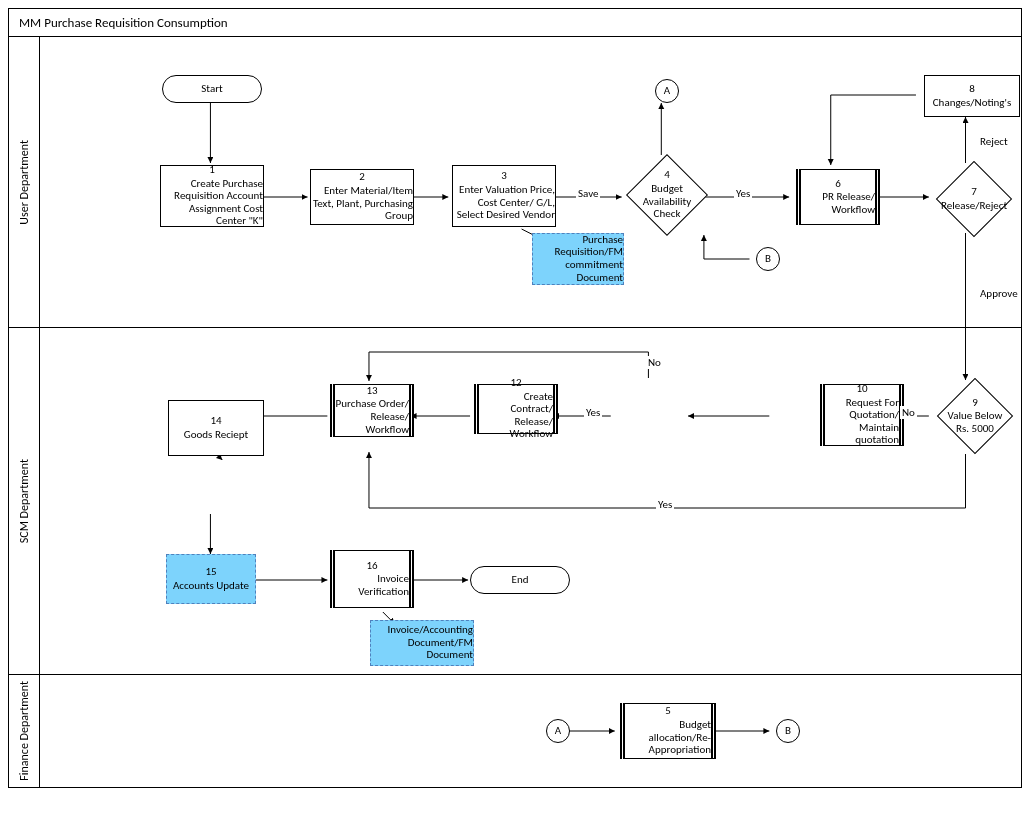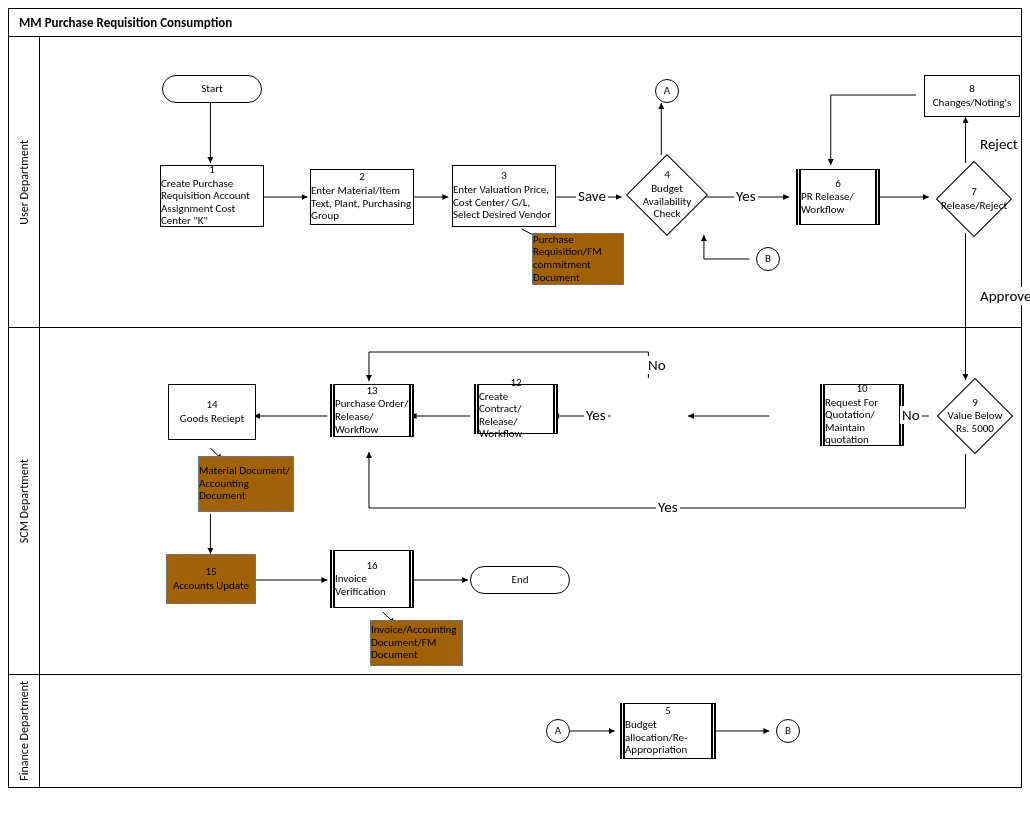--- a/index.html
+++ b/index.html
@@ -1,42 +1,42 @@
 <!DOCTYPE html>
 <html><head>
 <meta charset="utf-8">
 <style>
 html,body{margin:0;padding:0;font-family:"Calibri",Arial,sans-serif;font-size:11px;color:#000;background:#fff}
 .page{padding:8px}
 .outer{border:1px solid #000}
-.title{border-bottom:1px solid #000;padding:6px 10px;font-weight:700;font-size:13px}
+.title{border-bottom:1px solid #000;padding:6px 10px;font-weight:400;font-size:13px}
 .lanes{display:flex;flex-direction:column}
 .lane{display:flex;border-top:1px solid #000}
 .lane:first-of-type{border-top:none}
 .lane-label{width:30px;border-right:1px solid #000;display:flex;align-items:center;justify-content:center}
 .lane-label span{writing-mode:vertical-rl;transform:rotate(180deg);font-size:12px}
 .lane-body{position:relative;flex:1}
 .lane-user{height:290px}
 .lane-scm{height:346px}
 .lane-fin{height:112px}
 
-.node{position:absolute;text-align:left;display:flex;flex-direction:column;align-items:center;justify-content:center;box-sizing:border-box;background:#fff;line-height:1.15}
+.node{position:absolute;text-align:right;display:flex;flex-direction:column;align-items:center;justify-content:center;box-sizing:border-box;background:#fff;line-height:1.15}
 .box{border:1px solid #000}
 .num{margin-bottom:1px}
 .terminator{border:1px solid #000;border-radius:18px;height:28px;width:100px}
 .conn{border:1px solid #000;border-radius:50%;width:24px;height:24px;font-size:11px;font-weight:500}
 .pdef{border-left:5px double #000;border-right:5px double #000;border-top:1px solid #000;border-bottom:1px solid #000}
-.doc{border:1.5px dashed #4f81bd;color:#000;background:#a16207}
+.doc{border:1.5px dashed #4f81bd;color:#000;background:#7dd3fc}
 
 .diamond{position:absolute}
 .diamond .dshape{position:absolute;inset:0;margin:auto;border:1px solid #000;transform:rotate(45deg);background:#fff}
 .diamond .dtext{position:absolute;inset:0;display:flex;flex-direction:column;align-items:center;justify-content:center;text-align:center;line-height:1.15;z-index:2;padding:0 6px}
 
 svg.arrows{position:absolute;inset:0;width:100%;height:100%;pointer-events:none}
-.lbl{position:absolute;font-size:15px;background:#fff;padding:0 2px}
+.lbl{position:absolute;font-size:11px;background:#fff;padding:0 2px}
 </style>
 </head>
 <body>
 
 <div class="page">
  <div class="outer">
   <div class="title">MM Purchase Requisition Consumption</div>
   <div class="lanes">
 
    <div class="lane">
@@ -194,40 +194,37 @@
      <div class="node pdef" style="left:434px;top:56px;width:84px;height:50px">
        <div class="num">12</div>
               <div>Create Contract/ Release/ Workflow</div>
             </div>
 
      <div class="node pdef" style="left:290px;top:56px;width:84px;height:53px">
        <div class="num">13</div>
               <div>Purchase Order/ Release/ Workflow</div>
             </div>
 
-     <div class="node box" style="left:128px;top:56px;width:88px;height:56px">
+     <div class="node box" style="left:128px;top:72px;width:96px;height:56px">
        <div class="num">14</div>
               <div>Goods Reciept</div>
             </div>
 
-     <div class="node doc" style="left:158px;top:128px;width:96px;height:56px">
-       <div>Material Document/ Accounting Document</div>
-            </div>
 
      <div class="node box doc" style="left:126px;top:226px;width:90px;height:50px;border-style:dashed">
        <div class="num">15</div>
               <div>Accounts Update</div>
             </div>
 
      <div class="node pdef" style="left:290px;top:222px;width:84px;height:58px">
        <div class="num">16</div>
               <div>Invoice Verification</div>
             </div>
 
-     <div class="node doc" style="left:330px;top:292px;width:93px;height:46px">
+     <div class="node doc" style="left:330px;top:292px;width:104px;height:46px">
        <div>Invoice/Accounting Document/FM Document</div>
             </div>
 
      <div class="node terminator" style="left:430px;top:238px">
               <span>End</span>
             </div>
 
      <span class="lbl" style="left:860px;top:78px">No</span>
      <span class="lbl" style="left:606px;top:28px">No</span>
      <span class="lbl" style="left:544px;top:78px">Yes</span>

